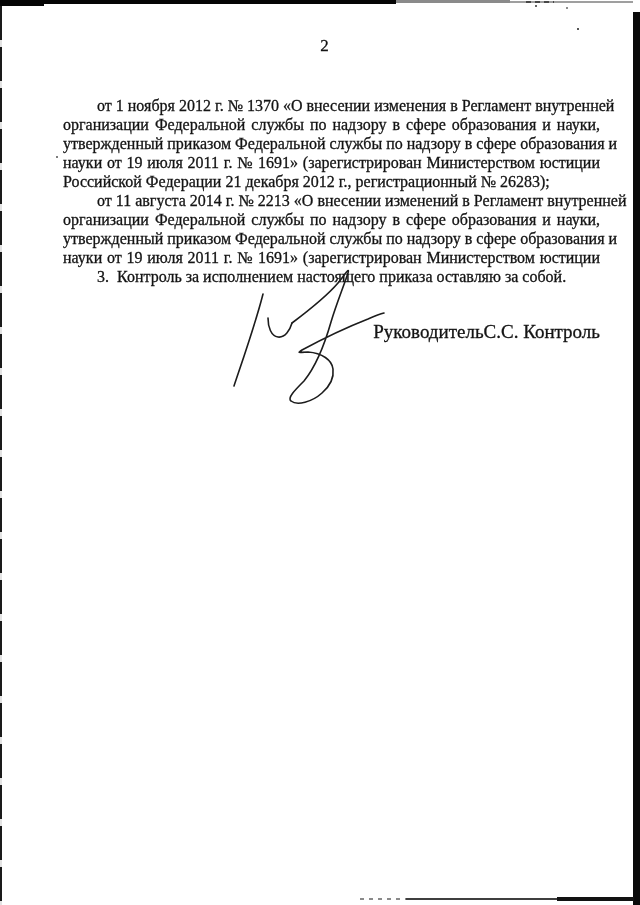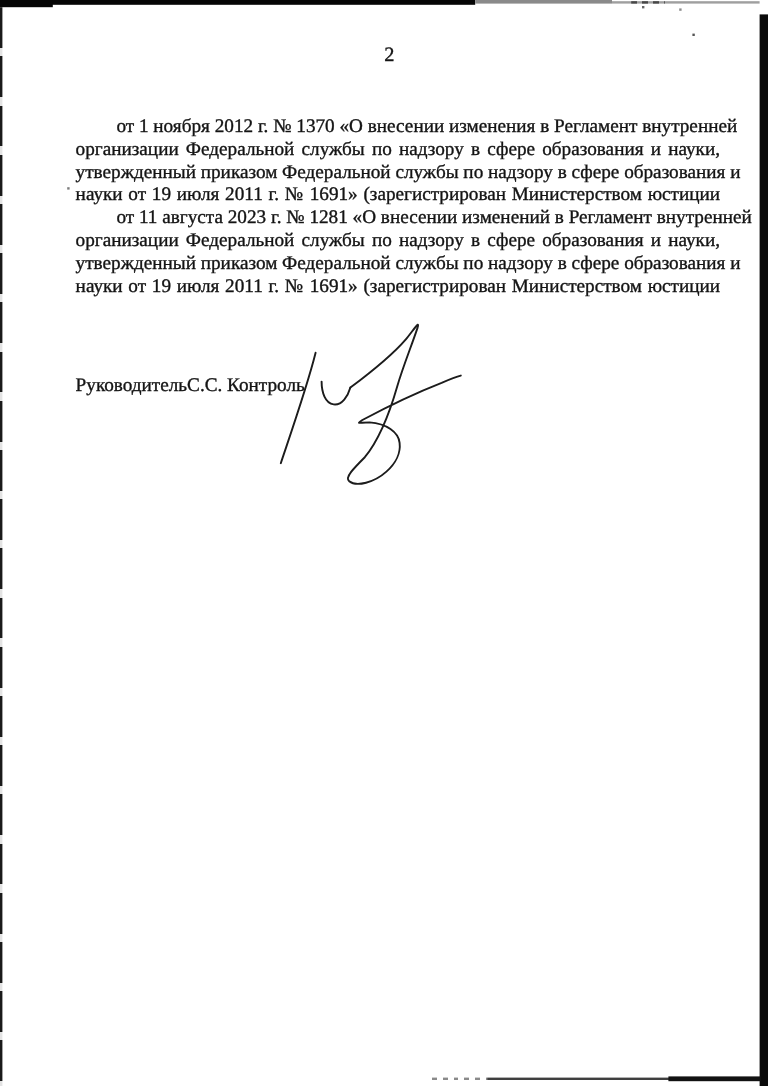--- a/index.html
+++ b/index.html
@@ -45,23 +45,23 @@
   }
   .line{
     height:19px;line-height:19px;
     text-align:justify;text-align-last:justify;
     -moz-text-align-last:justify;
     white-space:nowrap;
   }
   .line.first{padding-left:34px;}
   .line.last{text-align-last:left;-moz-text-align-last:left;}
   .sig-row{
-    position:absolute;left:63px;top:312px;width:537px;
-    display:flex;justify-content:flex-start;
-    font-size:16px;line-height:19px;
+    position:absolute;left:63px;top:322px;width:537px;
+    display:flex;justify-content:flex-end;
+    font-size:19px;line-height:19px;
     -webkit-text-stroke:0.3px #141414;
   }
   .sig-svg{position:absolute;left:228px;top:260px;pointer-events:none;}
 </style>
 </head>
 <body>
 
 <div class="page">
 
   <div class="edge edge-top-black"></div>
@@ -79,24 +79,26 @@
   <div class="speck s3"></div>
   <div class="speck s4"></div>
 
   <div class="page-number">2</div>
 
   <div class="doc-body">
       <div class="line first">от 1 ноября 2012 г. № 1370 «О внесении изменения в Регламент внутренней</div>
       <div class="line">организации Федеральной службы по надзору в сфере образования и науки,</div>
       <div class="line">утвержденный приказом Федеральной службы по надзору в сфере образования и</div>
       <div class="line">науки от 19 июля 2011 г. № 1691» (зарегистрирован Министерством юстиции</div>
-      <div class="line first">от 11 августа 2023 г. № 1281 «О внесении изменений в Регламент внутренней</div>
+      <div class="line last">Российской Федерации 21 декабря 2012 г., регистрационный № 26283);</div>
+      <div class="line first">от 11 августа 2014 г. № 2213 «О внесении изменений в Регламент внутренней</div>
       <div class="line">организации Федеральной службы по надзору в сфере образования и науки,</div>
       <div class="line">утвержденный приказом Федеральной службы по надзору в сфере образования и</div>
       <div class="line">науки от 19 июля 2011 г. № 1691» (зарегистрирован Министерством юстиции</div>
+      <div class="line first last">3. Контроль за исполнением настоящего приказа оставляю за собой.</div>
     </div>
 
   <div class="sig-row">
     <span>Руководитель</span>
     <span>С.С. Контроль</span>
   </div>
 
   <svg class="sig-svg" width="160" height="148" viewBox="228 260 160 148">
     <g fill="none" stroke="#1c1c1c" stroke-width="1.6" stroke-linecap="round" stroke-linejoin="round">
       <path d="M 263 294 C 256 322, 242 362, 234 386"></path>

